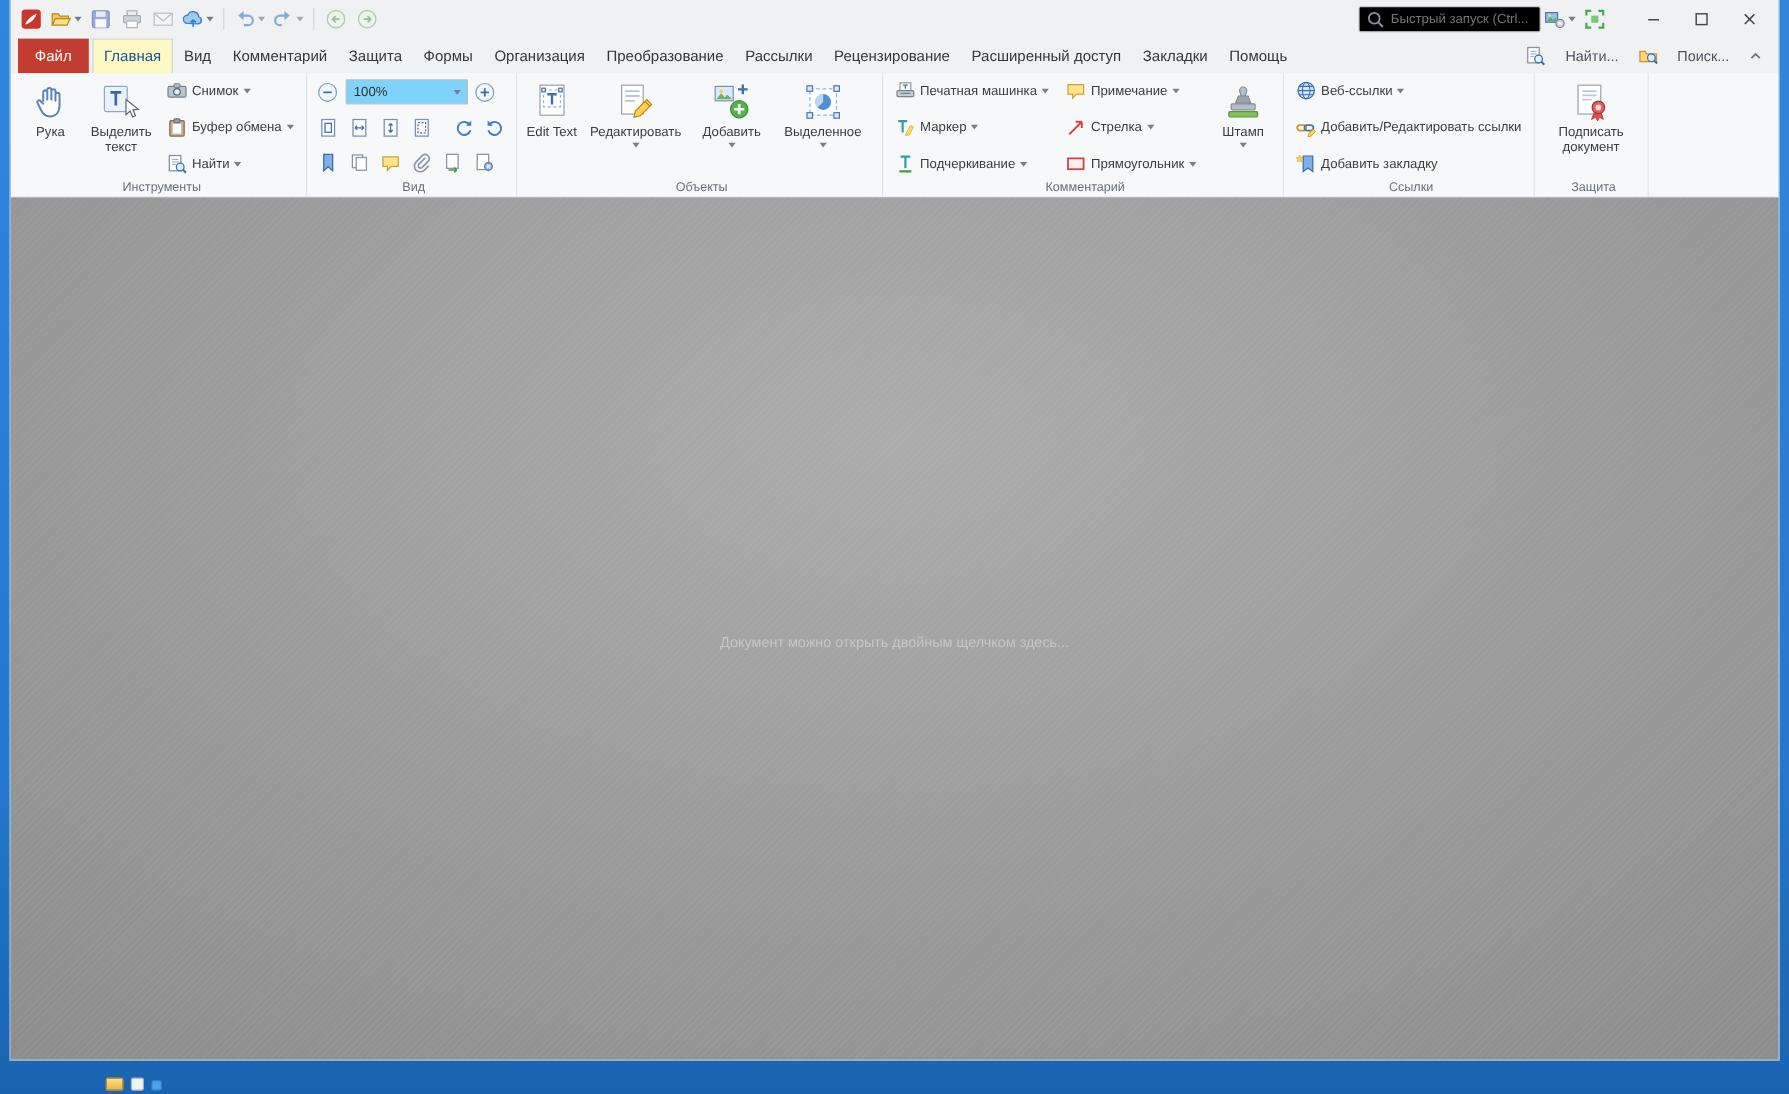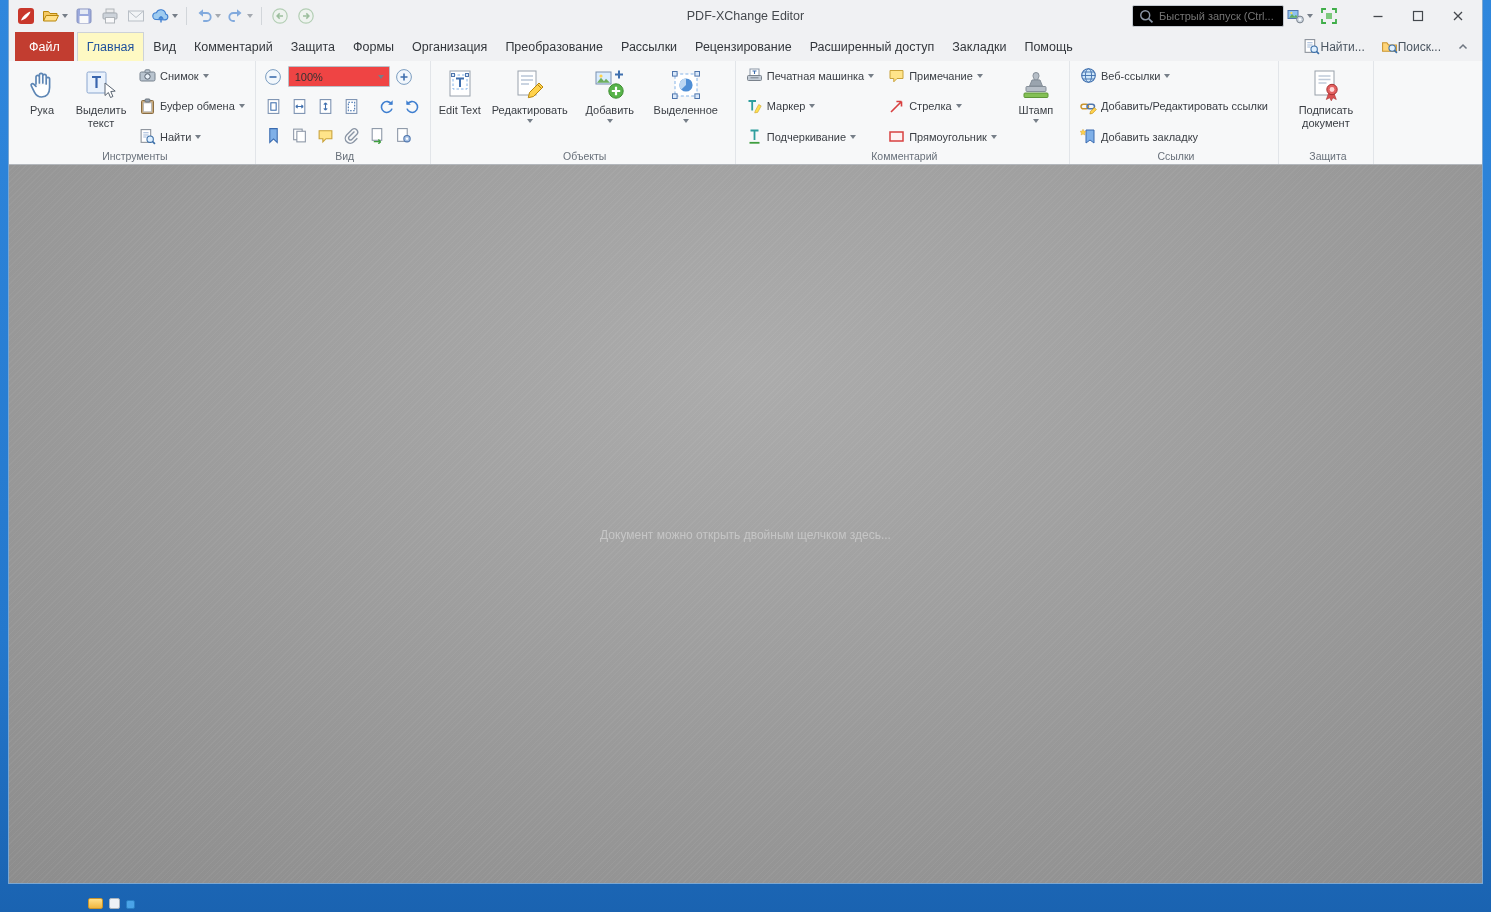--- a/index.html
+++ b/index.html
@@ -19,40 +19,40 @@
 .win-controls{display:flex;margin-left:16px}
 .win-btn{width:40px;height:26px;display:flex;align-items:center;justify-content:center}
 .dim{opacity:.62}
 .chev{width:0;height:0;border-left:3.5px solid transparent;border-right:3.5px solid transparent;border-top:4px solid #767e88;flex:0 0 auto}
 
 .tabrow{height:29px;display:flex;align-items:stretch;padding-left:6px;flex:0 0 auto;background:#f0f1f3}
 .file-tab{background:#c23d30;color:#fff;font-size:12.5px;padding:0 14px;display:flex;align-items:center;margin-right:3px}
 .tab{font-size:12.5px;color:#33373c;padding:0 9px;display:flex;align-items:center}
 .tab.active{background:#fef9c3;border:1px solid #cdd2d8;border-bottom:none;color:#1d4f9c}
 .tabrow-right{margin-left:auto;display:flex;align-items:center;gap:2px;padding-right:6px}
-.tr-btn{display:flex;align-items:center;gap:0;font-size:12px;color:#4a5560;padding:3px 7px}
+.tr-btn{display:flex;align-items:center;gap:16px;font-size:12px;color:#4a5560;padding:3px 7px}
 
 .ribbon{background:#f7f8f9;border-bottom:1px solid #b3b7bc;display:flex;flex:0 0 auto;height:104px;padding-left:2px}
 .rgroup{position:relative;padding:4px 6px 16px;border-right:1px solid #e2e5e9;display:flex}
 .rgroup-label{position:absolute;bottom:2px;left:4px;right:0;text-align:center;font-size:10.5px;color:#68707a;white-space:nowrap}
 .rgroup-content{display:flex;align-items:flex-start}
 .bigbtn{display:flex;flex-direction:column;align-items:center;padding:3px 2px 0;border-radius:2px}
 .i32{width:34px;height:34px;display:block;margin-bottom:2px;flex:0 0 auto}
 .i32 svg{width:100%;height:100%}
 .blabel{font-size:11px;color:#3a3e44;text-align:center;line-height:1.15}
 .chev-b{margin-top:2px}
 .vcol{display:flex;flex-direction:column;justify-content:space-between;height:82px}
 .smallrow{display:flex;align-items:center;gap:4px;padding:2px 4px;font-size:11px;color:#3a3e44;white-space:nowrap;border-radius:2px}
 .i16{width:17px;height:17px;flex:0 0 auto}
 .i16 svg{width:100%;height:100%}
 .i18{width:18px;height:18px}
 .i18 svg{width:100%;height:100%}
 
 .zoomrow{display:flex;align-items:center;gap:3px}
-.zoombox{width:102px;height:21px;background:#ef4444;border:1px solid #b9c0c8;display:flex;align-items:center;font-size:11px;color:#333;padding-left:6px;border-radius:1px}
+.zoombox{width:102px;height:21px;background:#7dd3fc;border:1px solid #b9c0c8;display:flex;align-items:center;font-size:11px;color:#333;padding-left:6px;border-radius:1px}
 .zoombox .chev{margin-left:auto;margin-right:5px}
 .iconrow{display:flex;gap:3px;align-items:center}
 .sbtn{width:23px;height:23px;display:flex;align-items:center;justify-content:center;border-radius:2px}
 .gap-l{margin-left:9px}
 
 .bb-hand{width:50px}.bb-stext{width:68px}.bb-scomm{width:96px}
 .bb-edittext{width:46px}.bb-edit{width:94px}.bb-add{width:66px}.bb-sel{width:86px}
 .bb-stamp{width:54px}.bb-sign{width:82px}
 .ccols{display:flex;align-items:flex-start}
 
@@ -155,21 +155,20 @@
         </span>
       <span class="tb-btn dim">
           <span class="i18">
             <svg viewBox="0 0 18 18">
               <circle cx="9" cy="9" r="7.2" fill="#eef5ee" stroke="#8fba8f" stroke-width="1.2"></circle>
               <path d="M6 9h5.7M9.3 6.4L11.9 9l-2.6 2.6" fill="none" stroke="#6aa06a" stroke-width="1.5"></path>
             </svg>
           </span>
         </span>
     </div>
-    <div class="title">PDF-XChange Editor</div>
     <div class="tb-right">
       <div class="quick-search">
         <span class="i16">
             <svg viewBox="0 0 16 16">
               <circle cx="6.8" cy="6.8" r="4.2" fill="none" stroke="#8a95a5" stroke-width="1.4"></circle>
               <path d="M10 10l3.6 3.6" stroke="#8a95a5" stroke-width="1.6"></path>
             </svg>
           </span>
         <input placeholder="Быстрый запуск (Ctrl..." style="">
       </div>

